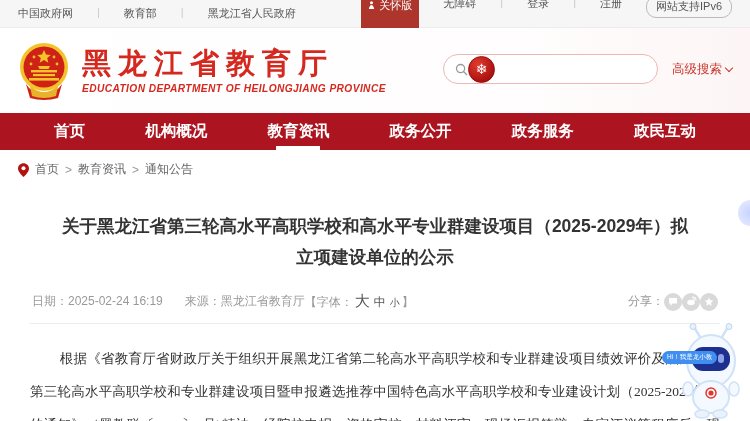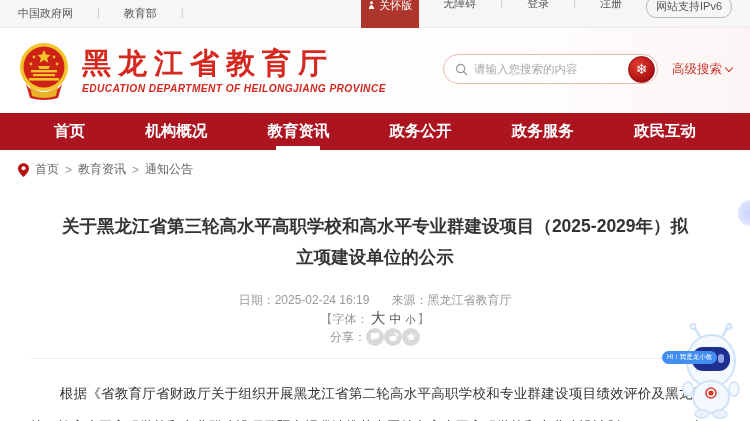--- a/index.html
+++ b/index.html
@@ -98,21 +98,21 @@
 
   
   .article { padding:8px 30px 0; }
   .art-title {
     text-align:center; color:#333; font-size:17.5px; font-weight:bold;
     line-height:1.75; margin:16px 30px 16px;
     font-family:"Liberation Sans","DejaVu Sans",sans-serif;
   }
   .meta-row {
     display:flex; align-items:center; font-size:12px; color:#999;
-    padding:4px 2px 12px; border-bottom:1px solid #ececec;flex-direction:column;
+    padding:4px 2px 12px; border-bottom:1px solid #ececec;
   }
   .meta-left { display:flex; gap:22px; white-space:nowrap; }
   .meta-mid { flex:1; text-align:left; color:#999; white-space:nowrap; }
   .fs-large { font-size:15px; color:#555; cursor:pointer; margin:0 2px; }
   .fs-mid   { font-size:12px; color:#555; cursor:pointer; margin:0 2px; }
   .fs-small { font-size:10px; color:#555; cursor:pointer; margin:0 2px; }
   .meta-right { display:flex; align-items:center; white-space:nowrap; }
   .share-ico {
     width:18px; height:18px; border-radius:50%; background:#d9d9d9;
     display:flex; align-items:center; justify-content:center; cursor:pointer;
@@ -140,20 +140,21 @@
 </style>
 </head>
 <body>
 
 <div class="topbar">
   <div class="topbar-left">
     <span class="tb-link">中国政府网</span>
     <span class="tb-sep">|</span>
     <span class="tb-link">教育部</span>
     <span class="tb-sep">|</span>
+    <span class="tb-link">黑龙江省人民政府</span>
   </div>
   <div class="topbar-right">
     <span class="care-badge">
       <svg width="9" height="9" viewBox="0 0 10 10">
           <circle cx="5" cy="2" r="1.7" fill="#fff"></circle>
           <path d="M2 9 Q3 4.5 5 4.5 Q7 4.5 8 9 Z" fill="#fff"></path>
         </svg>
       <span>关怀版</span>
     </span>
     <span class="tb-link">无障碍</span>
@@ -185,21 +186,20 @@
     <div class="brand-cn">黑龙江省教育厅</div>
     <div class="brand-en">EDUCATION DEPARTMENT OF HEILONGJIANG PROVINCE</div>
   </div>
 
   <div class="search-zone">
     <div class="search-pill">
       <svg width="13" height="13" viewBox="0 0 14 14">
         <circle cx="6" cy="6" r="4.4" fill="none" stroke="#9a9a9a" stroke-width="1.4"></circle>
         <line x1="9.4" y1="9.4" x2="13" y2="13" stroke="#9a9a9a" stroke-width="1.4"></line>
       </svg>
-      <input type="text" placeholder="请输入您搜索的内容" style="">
       <button class="search-btn">
         <span>❄</span>
       </button>
     </div>
     <div class="adv-search">
       <span>高级搜索</span>
       <span class="chev"></span>
     </div>
   </div>
 </div>

